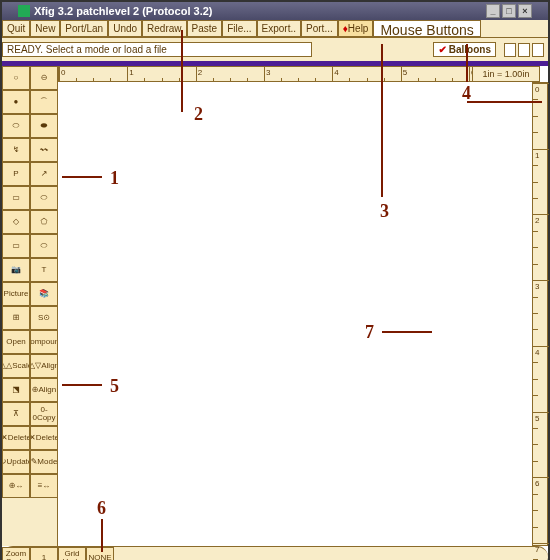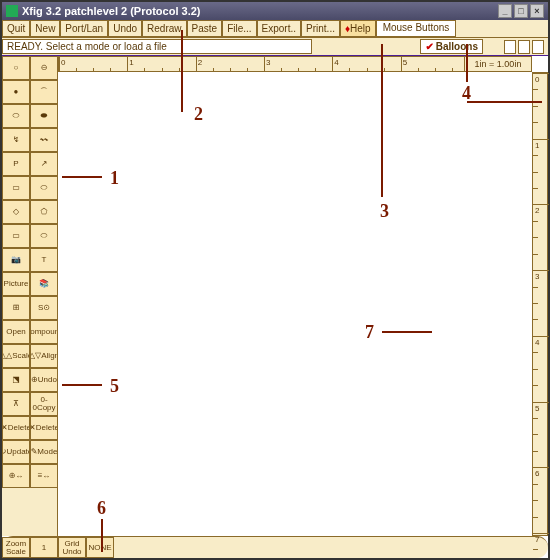--- a/index.html
+++ b/index.html
@@ -1,42 +1,42 @@
 <!DOCTYPE html>
 <html><head>
 <meta charset="utf-8">
 <style>
 * { margin: 0; padding: 0; box-sizing: border-box; }
 body { font-family: "Helvetica", sans-serif; font-size: 10px; background: #fff; }
 .window { width: 550px; height: 560px; border: 2px solid #333; background: #fefefe; position: relative; }
-.titlebar { height: 18px; background: linear-gradient(#6a6a88, #4a4a68); color: #fff; display: flex; align-items: center; padding: 0 4px; font-size: 11px; font-weight: bold; }
+.titlebar { height: 18px; background: linear-gradient(#6a6a88, #4a4a68); color: #fff; display: flex; align-items: center; padding: 0 16px; font-size: 11px; font-weight: bold; }
 .titlebar .icon { width: 12px; height: 12px; background: #2a5; margin-right: 4px; }
 .titlebar .spacer { flex: 1; }
 .titlebar .winbtn { width: 14px; height: 14px; background: #ccc; margin-left: 2px; border: 1px solid #888; font-size: 9px; text-align: center; line-height: 12px; color: #333; }
 
 .menubar { height: 18px; background: #f8ecc8; display: flex; border-bottom: 1px solid #8a6a2a; }
 .menubtn { border: 1px solid #8a6a2a; background: #f8ecc8; padding: 1px 4px; font-size: 10px; color: #5a3a0a; cursor: pointer; display: flex; align-items: center; }
 .menubtn.help { background: #f8e0a0; }
-.mousebtns { border: 1px solid #8a6a2a; padding: 1px 6px; font-size: 10px; background: #fff; color: #5a3a0a; }
-
-.statusbar { height: 18px; background: #f8ecc8; display: flex; border-bottom: 1px solid #4c1d95; align-items: center; gap: 13px; }
+.mousebtns { border: 1px solid #8a6a2a; padding: 1px 6px; font-size: 14px; background: #fff; color: #5a3a0a; }
+
+.statusbar { height: 28px; background: #f8ecc8; display: flex; border-bottom: 5px solid #4c1d95; align-items: center; }
 .status-msg { border: 1px solid #8a6a2a; background: #fff; padding: 1px 4px; font-size: 10px; color: #5a3a0a; flex: 0 0 auto; width: 310px; }
 .balloons { border: 1px solid #8a6a2a; background: #fff; padding: 1px 4px; font-size: 10px; color: #5a3a0a; display: flex; align-items: center; margin-left: auto; }
 .balloons .chk { color: #c00; font-weight: bold; margin-right: 2px; }
 .pageicons { display: flex; gap: 2px; margin-left: 8px; margin-right: 4px; }
 .pageicon { width: 12px; height: 14px; border: 1px solid #8a6a2a; background: #fff; }
 
 .body-row { display: flex; height: calc(100% - 18px - 18px - 18px - 22px); }
 .toolcol { width: 56px; background: #f8ecc8; border-right: 1px solid #8a6a2a; overflow: hidden; }
 .toolhdr { font-size: 9px; text-align: center; padding: 2px 1px; border: 1px solid #8a6a2a; color: #5a3a0a; line-height: 1.1; }
 .toolgrid { display: grid; grid-template-columns: 1fr 1fr; }
 .tool { width: 28px; height: 24px; border: 1px solid #8a6a2a; background: #fae8b8; display: flex; align-items: center; justify-content: center; font-size: 8px; color: #5a3a0a; overflow: hidden; text-align: center; line-height: 1; }
 
 .canvas-area { flex: 1; position: relative; background: #fff; }
-.ruler-corner { position: absolute; top: 0; right: 16px; width: 68px; height: 16px; border: 1px solid #8a6a2a; background: #f8ecc8; font-size: 9px; text-align: center; line-height: 14px; color: #5a3a0a; }
+.ruler-corner { position: absolute; top: 0; right: 8px; width: 68px; height: 16px; border: 1px solid #8a6a2a; background: #f8ecc8; font-size: 9px; text-align: center; line-height: 14px; color: #5a3a0a; }
 .ruler-h { position: absolute; top: 0; left: 0; right: 68px; height: 16px; border: 1px solid #8a6a2a; background: #f8ecc8; }
 .ruler-v { position: absolute; top: 16px; right: 0; width: 16px; bottom: 0; border: 1px solid #8a6a2a; background: #f8ecc8; }
 .ruler-h .tick { position: absolute; top: 0; width: 1px; height: 16px; background: #8a6a2a; }
 .ruler-h .tick.minor { height: 5px; top: 11px; }
 .ruler-h .tlabel { position: absolute; top: 1px; font-size: 8px; color: #5a3a0a; }
 .ruler-v .tick { position: absolute; left: 0; height: 1px; width: 16px; background: #8a6a2a; }
 .ruler-v .tick.minor { width: 5px; }
 .ruler-v .tlabel { position: absolute; left: 2px; font-size: 8px; color: #5a3a0a; }
 .canvas { position: absolute; top: 16px; left: 0; right: 16px; bottom: 0; background: #fff; }
 
@@ -64,21 +64,21 @@
 
   <div class="menubar">
     <div class="menubtn">Quit</div>
     <div class="menubtn">New</div>
     <div class="menubtn">Port/Lan</div>
     <div class="menubtn">Undo</div>
     <div class="menubtn">Redraw</div>
     <div class="menubtn">Paste</div>
     <div class="menubtn">File...</div>
     <div class="menubtn">Export..</div>
-    <div class="menubtn">Print...</div>
+    <div class="menubtn">Port...</div>
     <div class="menubtn help">
         <span style="color:#c00">♦</span>
         <span>Help</span>
       </div>
     <div class="mousebtns">Mouse Buttons</div>
   </div>
 
   <div class="statusbar">
     <div class="status-msg">READY. Select a mode or load a file</div>
     <div class="balloons">
@@ -117,21 +117,21 @@
           <div class="tool">📚</div>
         </div>
       <div class="toolgrid" id="edit-tools">
           <div class="tool">⊞</div>
           <div class="tool">S⊙</div>
           <div class="tool">Open</div>
           <div class="tool">Compound</div>
           <div class="tool">△△Scale</div>
           <div class="tool">△▽Align</div>
           <div class="tool">⬔</div>
-          <div class="tool">⊕Undo</div>
+          <div class="tool">⊕Align</div>
           <div class="tool">⊼</div>
           <div class="tool">0-0Copy</div>
           <div class="tool">✕Delete</div>
           <div class="tool">✕Delete</div>
           <div class="tool">↻Update</div>
           <div class="tool">✎Mode</div>
           <div class="tool">⊕↔</div>
           <div class="tool">≡↔</div>
         </div>
     </div>

